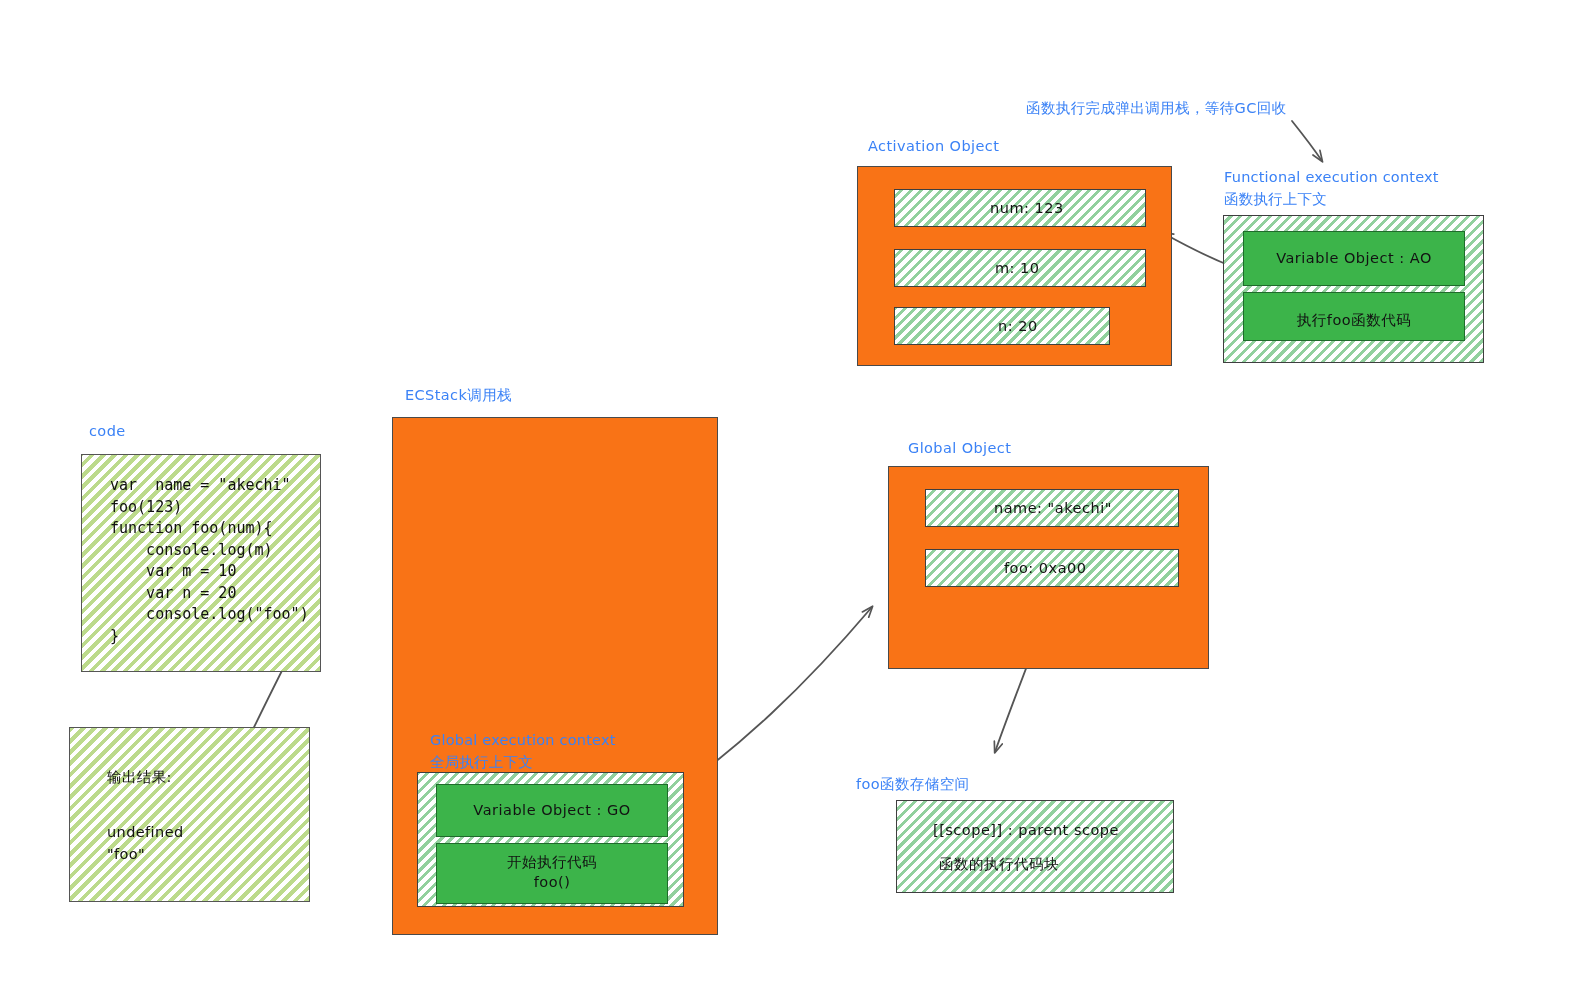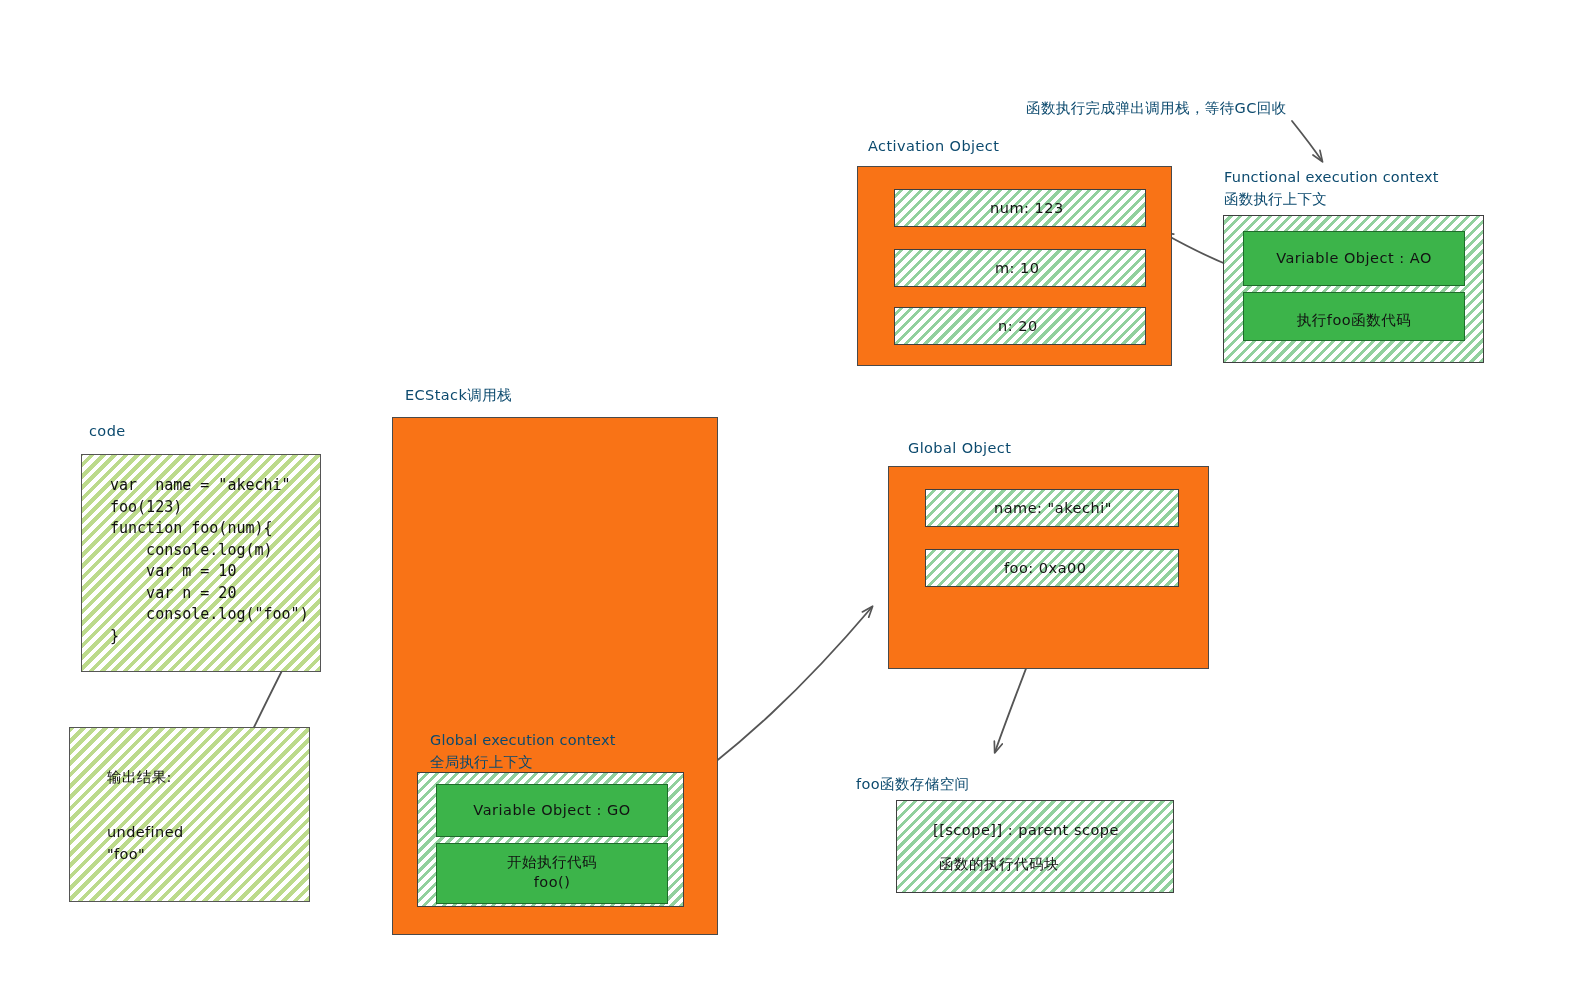--- a/index.html
+++ b/index.html
@@ -16,21 +16,21 @@
     height: 984px;
     background: #ffffff;
     overflow: hidden;
   }
 
   
   .label {
     position: absolute;
     font-family: "DejaVu Sans", sans-serif;
     font-size: 14.5px;
-    color: #0c4a6e;
+    color: #3b82f6;
     white-space: pre;
     letter-spacing: 0.4px;
   }
   .label.tight { letter-spacing: 0.2px; }
 
   
   .outline-box {
     position: absolute;
     background: #f97316;
     border: 1.6px solid #4a4a4a;
@@ -179,21 +179,21 @@
 
   <div class="label" style="left:868px; top:138px;">Activation Object</div>
 
   <div class="outline-box" style="left:857px; top:166px; width:315px; height:200px;">
     <div class="hatch-mint" style="left:36px; top:22px; width:252px; height:38px;">
       <div class="box-text" style="left:95px; top:10px;">num: 123</div>
     </div>
     <div class="hatch-mint" style="left:36px; top:82px; width:252px; height:38px;">
       <div class="box-text" style="left:100px; top:10px;">m: 10</div>
     </div>
-    <div class="hatch-mint" style="left:36px; top:140px; width:252px; height:38px;padding-left:44px;">
+    <div class="hatch-mint" style="left:36px; top:140px; width:216px; height:38px;padding-left:44px;">
       <div class="box-text" style="left:103px; top:10px;">n: 20</div>
     </div>
   </div>
 
   <div class="label tight" style="left:1224px; top:169px;">Functional execution context</div>
   <div class="label tight" style="left:1224px; top:190px;">函数执行上下文</div>
 
   <div class="hatch-mint" style="left:1223px; top:215px; width:261px; height:148px;">
     <div class="solid-green" style="left:19px; top:15px; width:222px; height:55px;">
       <div class="box-text center" style="top:18px;">Variable Object : AO</div>

